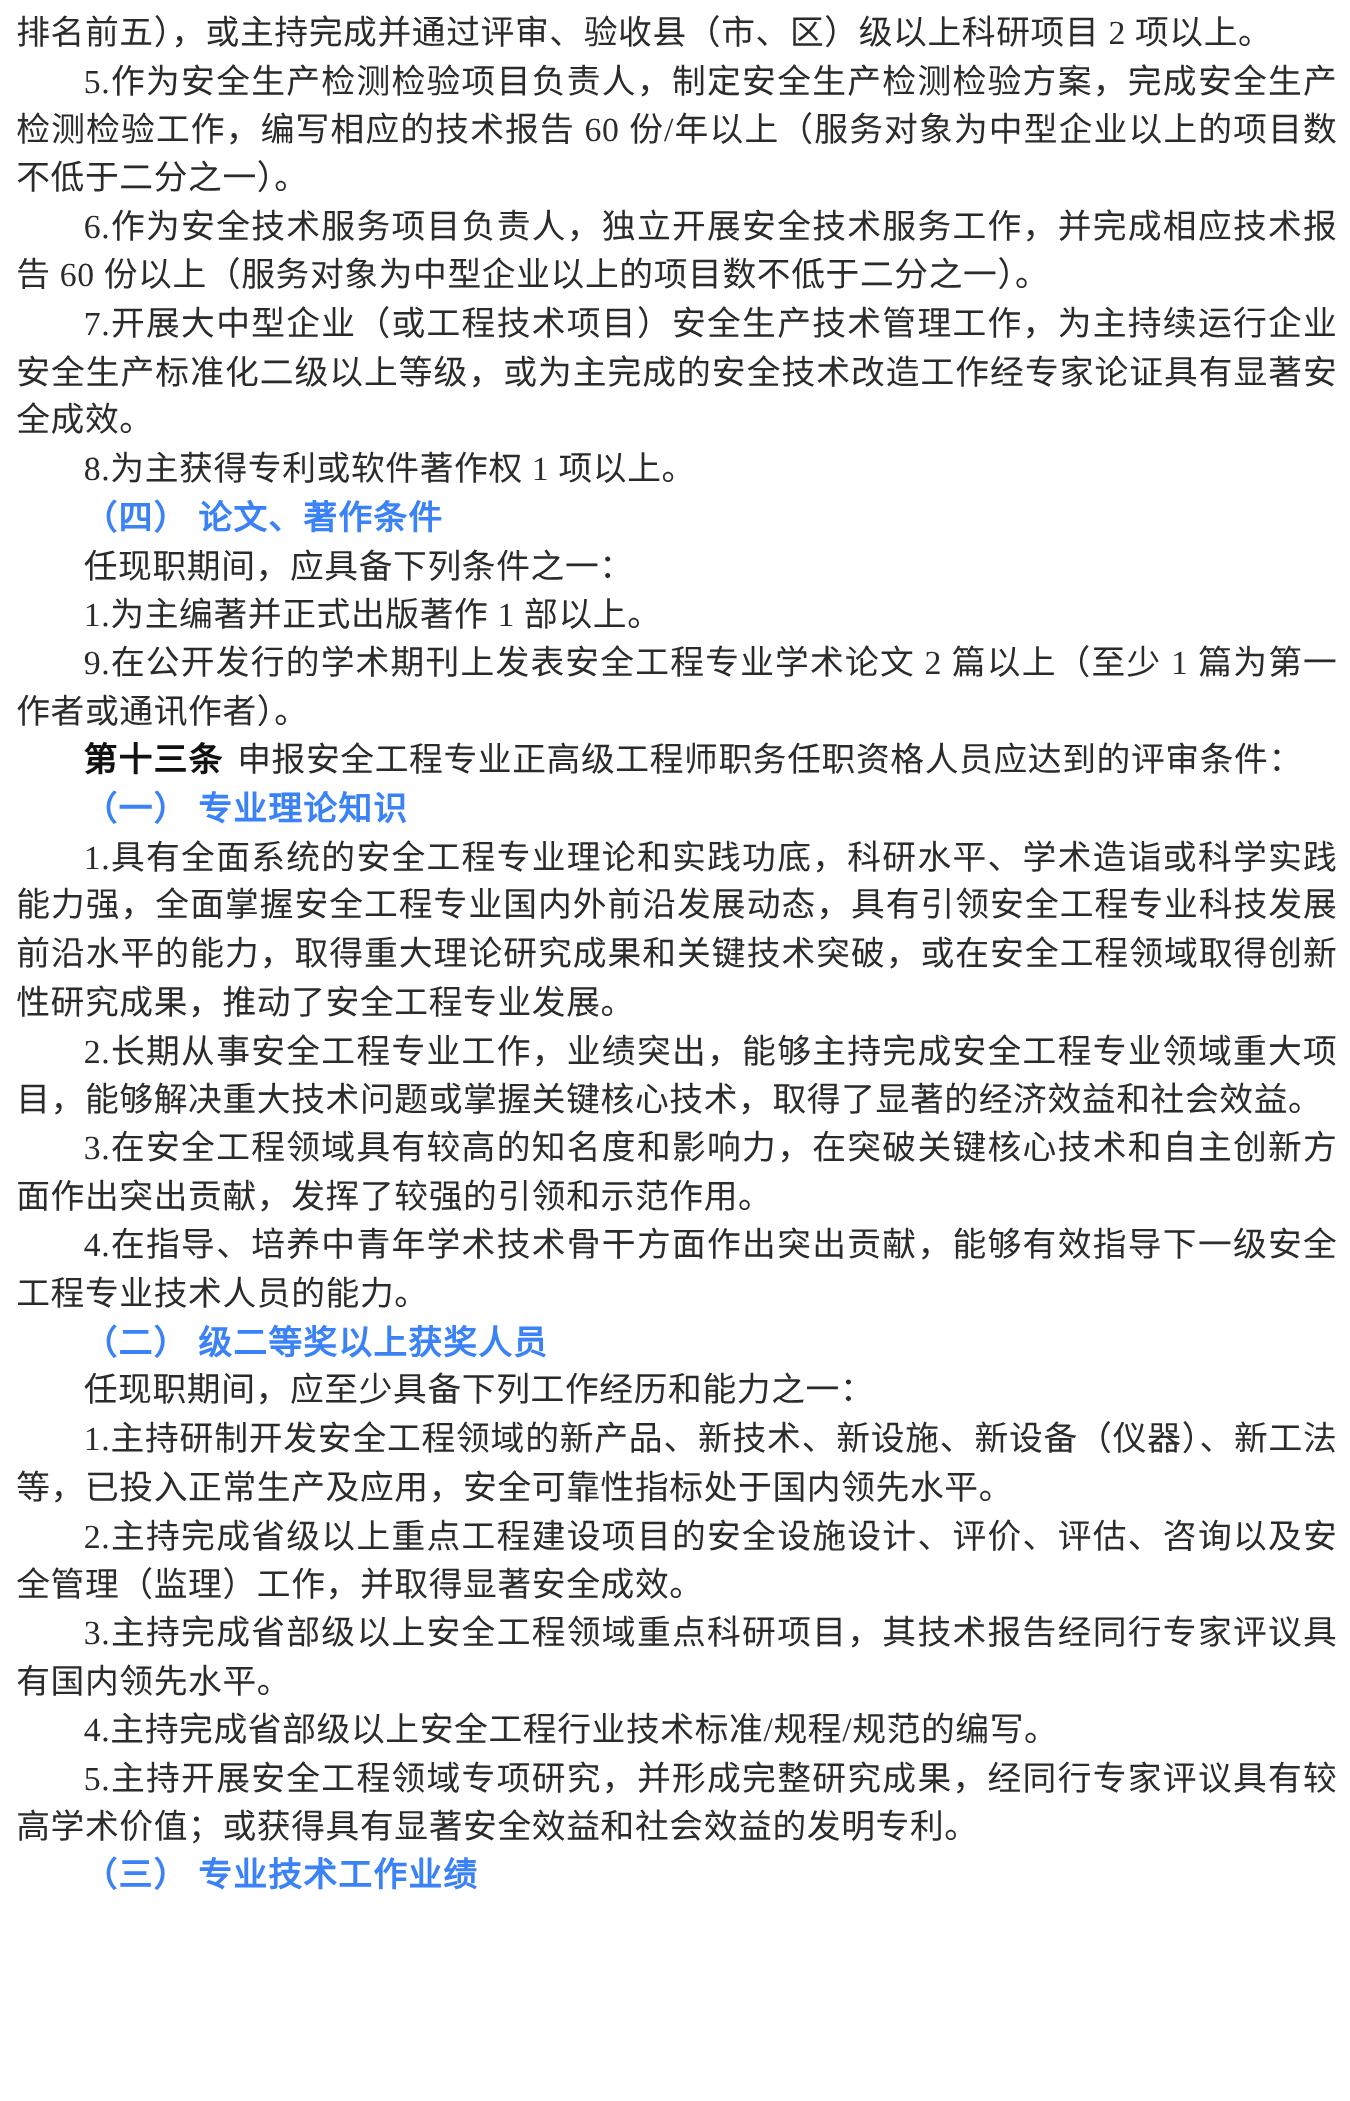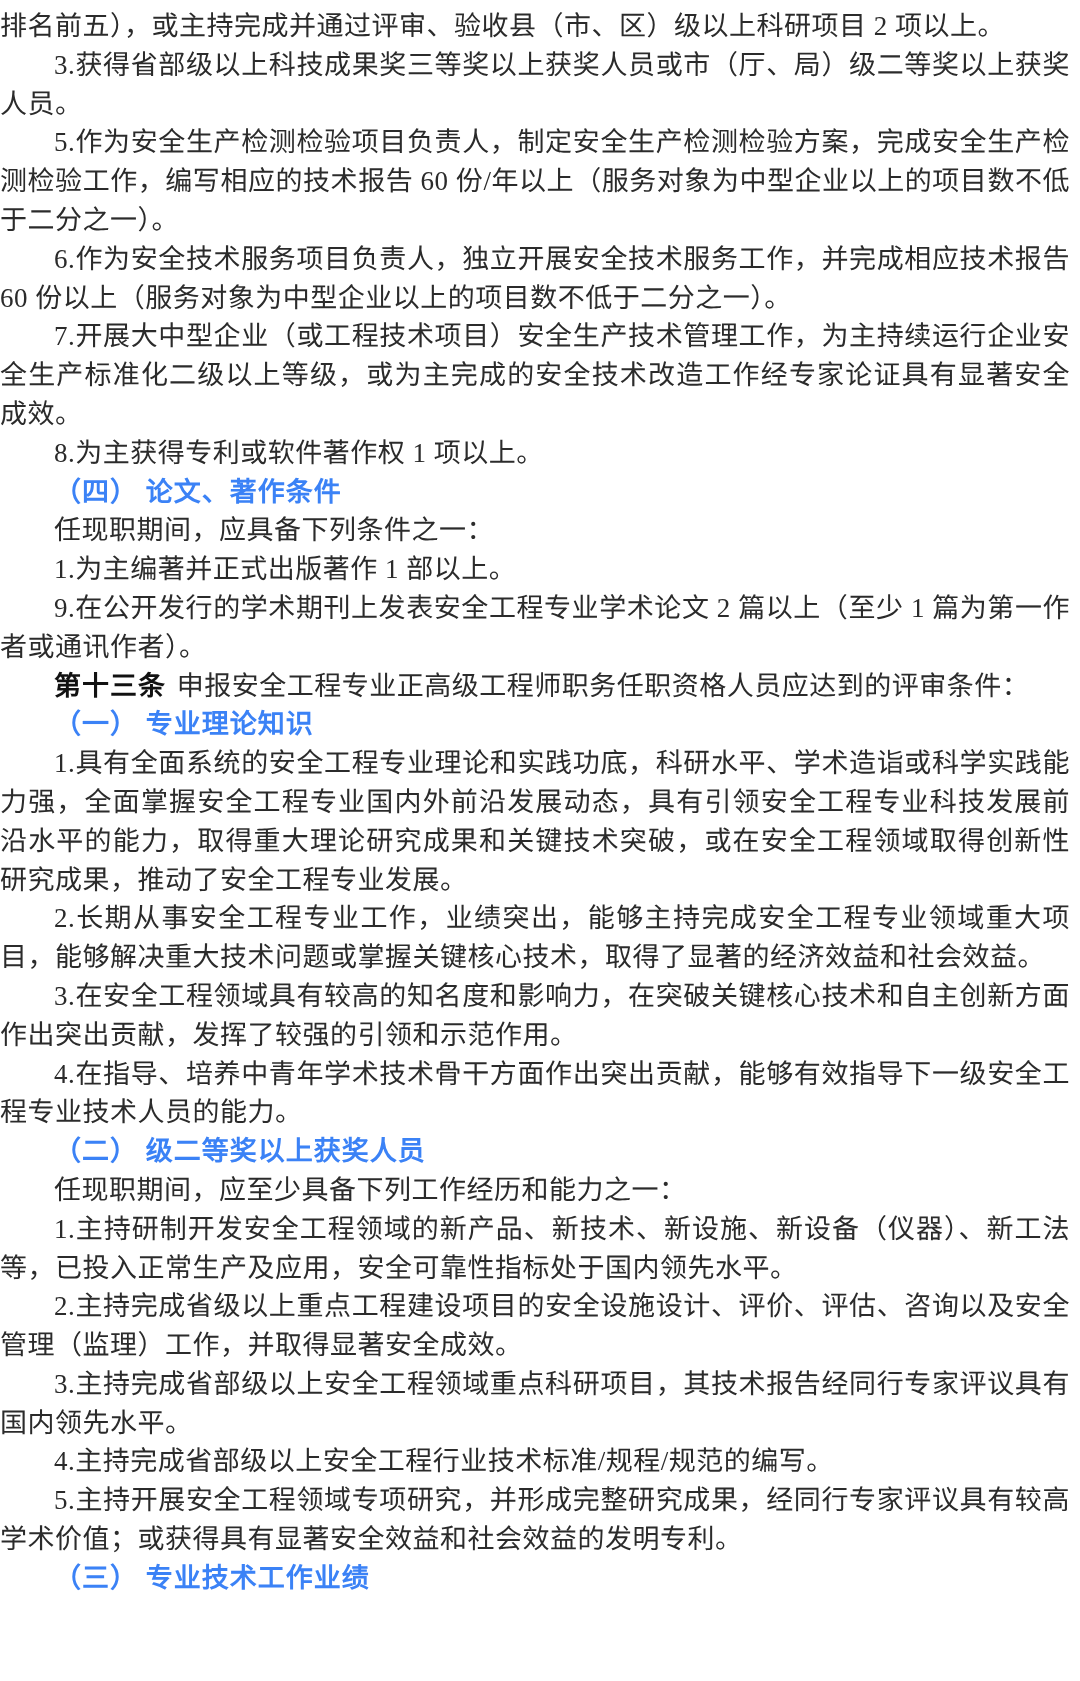--- a/index.html
+++ b/index.html
@@ -9,21 +9,21 @@
   body {
     width: 1080px;
     height: 1681px;
     background: #ffffff;
     overflow: hidden;
   }
   .doc-page {
     box-sizing: border-box;
     width: 1080px;
     height: 1681px;
-    padding: 7px 10px 0 0;
+    padding: 7px 10px 0 13px;
     background: #ffffff;
     color: #2b2b2b;
     font-family: "Liberation Serif", "DejaVu Serif", serif;
     font-size: 27px;
     line-height: 38.8px;
   }
   .para {
     margin: 0;
     text-align: justify;
     text-justify: inter-ideograph;
@@ -45,21 +45,20 @@
     color: #111111;
     margin-right: 0.4em;
     letter-spacing: 1px;
   }
 </style>
 </head>
 <body>
 
 <div class="doc-page">
   <p class="para continuation">排名前五），或主持完成并通过评审、验收县（市、区）级以上科研项目 2 项以上。</p>
-  <p class="para">3.获得省部级以上科技成果奖三等奖以上获奖人员或市（厅、局）级二等奖以上获奖人员。</p>
   <p class="para">5.作为安全生产检测检验项目负责人，制定安全生产检测检验方案，完成安全生产检测检验工作，编写相应的技术报告 60 份/年以上（服务对象为中型企业以上的项目数不低于二分之一）。</p>
   <p class="para">6.作为安全技术服务项目负责人，独立开展安全技术服务工作，并完成相应技术报告 60 份以上（服务对象为中型企业以上的项目数不低于二分之一）。</p>
   <p class="para">7.开展大中型企业（或工程技术项目）安全生产技术管理工作，为主持续运行企业安全生产标准化二级以上等级，或为主完成的安全技术改造工作经专家论证具有显著安全成效。</p>
   <p class="para">8.为主获得专利或软件著作权 1 项以上。</p>
   <p class="para heading">（四） 论文、著作条件</p>
   <p class="para">任现职期间，应具备下列条件之一：</p>
   <p class="para">1.为主编著并正式出版著作 1 部以上。</p>
   <p class="para">9.在公开发行的学术期刊上发表安全工程专业学术论文 2 篇以上（至少 1 篇为第一作者或通讯作者）。</p>
   <p class="para article">
     <span class="article-label">第十三条</span><span>申报安全工程专业正高级工程师职务任职资格人员应达到的评审条件：</span>

